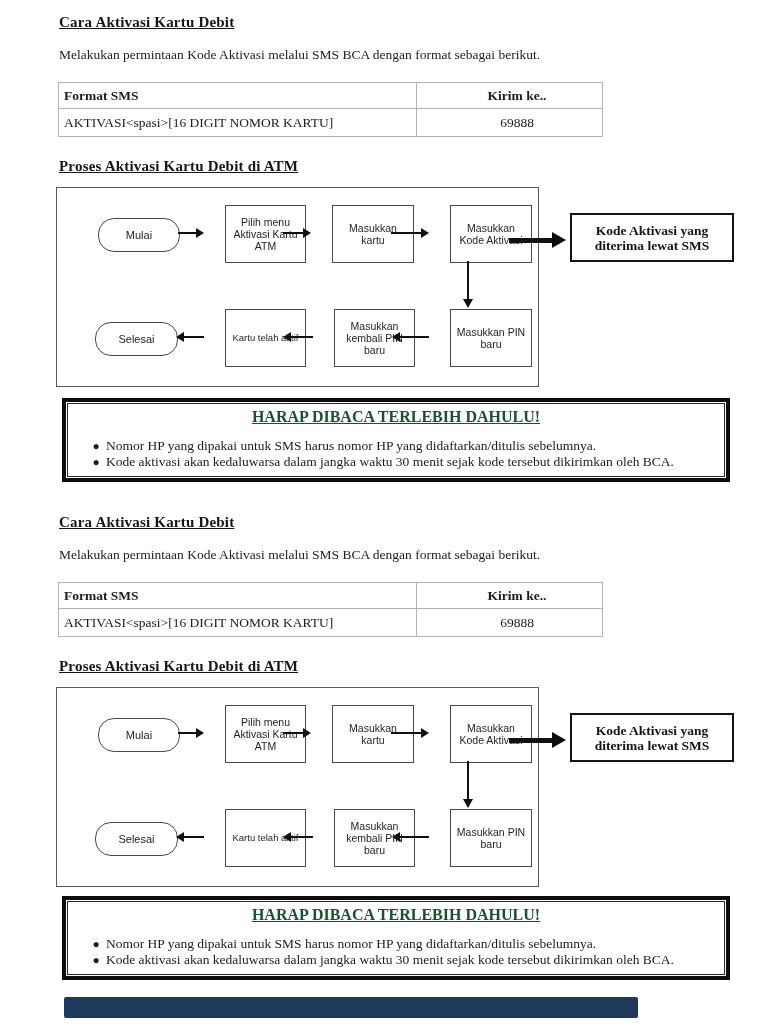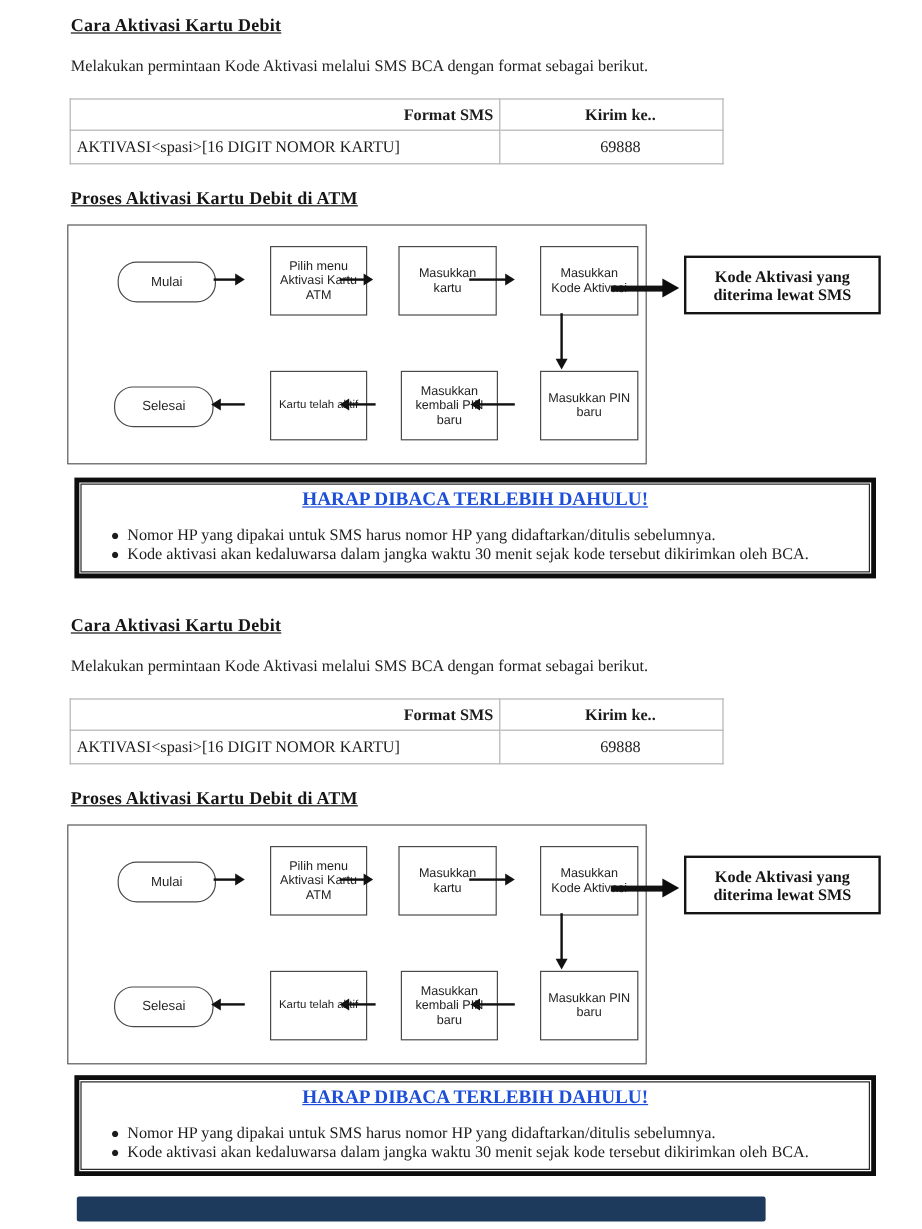--- a/index.html
+++ b/index.html
@@ -23,21 +23,21 @@
 
   
   .sms-table{
     position:absolute;left:46px;top:82px;width:519px;
     border-collapse:collapse;table-layout:fixed;
   }
   .sms-table td{
     border:1px solid #b3b3b3;font-size:13.5px;color:#1c1c1c;
     padding:0 5px;vertical-align:middle;
   }
-  .sms-table .hd{font-weight:bold;text-align:right;height:25px;}
+  .sms-table .hd{font-weight:bold;text-align:left;height:25px;}
   .sms-table .c1{width:347px;}
   .sms-table .c2{width:160px;text-align:center;padding-left:20px;}
   .sms-table .rw{height:28px;}
 
   
   .flow{
     position:absolute;left:44px;width:481px;height:198px;
     border:1px solid #595959;background:#fff;
   }
   .fbox{
@@ -66,21 +66,21 @@
   }
 
   
   .warn{
     position:absolute;left:50px;width:668px;height:84px;
     border:4px solid #0d0d0d;background:#fff;box-sizing:border-box;
     box-shadow:inset 0 0 0 1px #ffffff, inset 0 0 0 2px #2a2a2a;
   }
   .warn-title{
     margin-top:6px;text-align:center;
-    font-size:16px;font-weight:bold;text-decoration:underline;color:#1d4ed8;
+    font-size:16px;font-weight:bold;text-decoration:underline;color:#14532d;
   }
   .warn-list{margin-top:12px;}
   .warn-li{
     display:flex;align-items:flex-start;padding-left:20px;
     font-size:13.5px;line-height:16px;color:#1c1c1c;
   }
   .warn-li .dot{width:20px;text-align:center;font-size:12px;flex:none;}
 
   .footer-bar{
     position:absolute;left:64px;top:997px;width:574px;height:21px;

